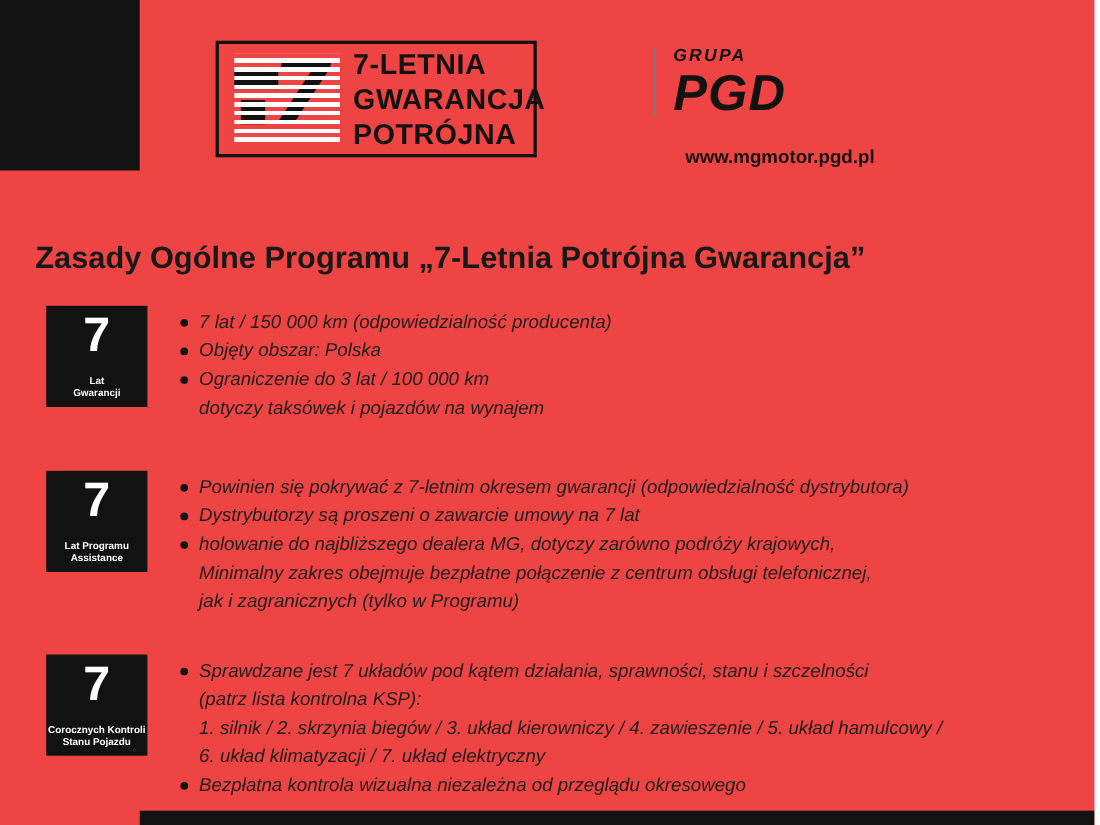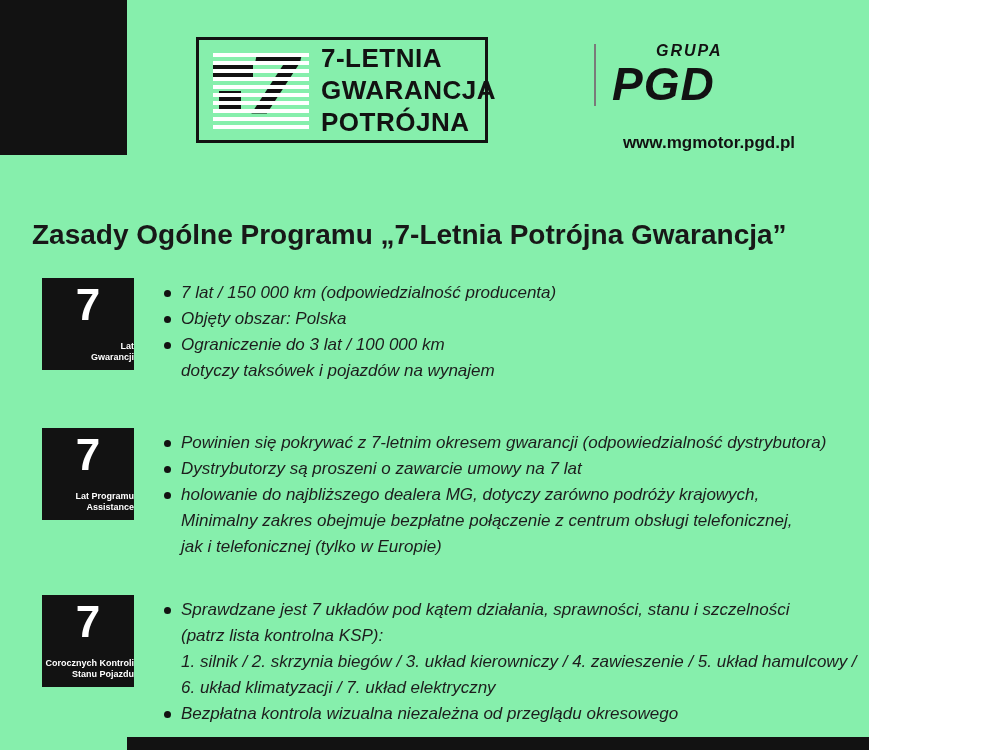--- a/index.html
+++ b/index.html
@@ -1,16 +1,16 @@
 <!DOCTYPE html>
 <html><head>
 <meta charset="utf-8">
 <style>
   html,body{margin:0;padding:0;}
-  .page{position:relative;width:869px;height:750px;background:#86efac;overflow:hidden;
+  .page{position:relative;width:995px;height:750px;background:#ef4444;overflow:hidden;
         font-family:"Liberation Sans",sans-serif;color:#1d1d1d;}
 
   
   .corner-block{position:absolute;left:0;top:0;width:127px;height:155px;background:#121212;}
   .bottom-bar{position:absolute;left:127px;right:0;bottom:0;height:13px;background:#121212;}
 
   
   .warranty-box{position:absolute;left:196px;top:37px;width:292px;height:106px;
                 border:3px solid #121212;box-sizing:border-box;
                 display:flex;align-items:center;gap:12px;padding:0 14px;}
@@ -22,35 +22,35 @@
   .trail2{position:absolute;left:6px;top:42px;width:22px;height:22px;background:#121212;}
   .seven-stripes{position:absolute;left:0;top:0;right:0;bottom:0;
                  background:repeating-linear-gradient(to bottom,transparent 0 4px,#ffffff 4px 8px);}
   .box-text{display:flex;flex-direction:column;}
   .box-line{font-size:26px;font-weight:bold;letter-spacing:.5px;line-height:32px;color:#121212;white-space:nowrap;}
 
   
   .mg-cluster{position:absolute;left:594px;top:42px;display:flex;align-items:center;gap:16px;}
   .logo-divider{width:2px;height:62px;background:#7a7a7a;}
   .group-stack{display:flex;flex-direction:column;align-items:flex-start;}
-  .grupa{font-size:16px;font-weight:bold;font-style:italic;letter-spacing:2px;color:#121212;margin-left:44px;}
+  .grupa{font-size:16px;font-weight:bold;font-style:italic;letter-spacing:2px;color:#121212;}
   .pgd{font-size:46px;font-weight:bold;font-style:italic;letter-spacing:1px;line-height:1.05;color:#121212;}
   .website{position:absolute;left:584px;top:133px;width:250px;text-align:center;
            font-size:17px;font-weight:bold;color:#121212;}
 
   
   .page-title{position:absolute;left:32px;top:200px;width:930px;font-size:28px;
               font-weight:bold;color:#181818;white-space:nowrap;}
 
   
   .row{position:absolute;left:42px;width:916px;display:flex;gap:30px;align-items:flex-start;}
   .badge{width:92px;height:92px;background:#121212;color:#ffffff;position:relative;
          flex:none;text-align:center;}
   .badge-num{font-size:44px;font-weight:bold;margin-top:5px;line-height:1;}
-  .badge-cap{position:absolute;left:0;right:0;bottom:7px;font-size:9px;font-weight:bold;line-height:11px;text-align:right;}
+  .badge-cap{position:absolute;left:0;right:0;bottom:7px;font-size:9px;font-weight:bold;line-height:11px;}
   .badge-cap span{display:block;}
   .bullets{padding-top:2px;}
   .bullet{display:flex;}
   .dot{width:7px;height:7px;border-radius:50%;background:#121212;margin:10px 10px 0 0;flex:none;}
   .lines > div{font-size:17px;line-height:26px;color:#1d1d1d;font-style:italic;}
 </style>
 </head>
 <body>
 
 <div class="page">
@@ -133,21 +133,21 @@
         <span class="dot"></span>
         <div class="lines">
             <div>Dystrybutorzy są proszeni o zawarcie umowy na 7 lat</div>
           </div>
       </div>
       <div class="bullet">
         <span class="dot"></span>
         <div class="lines">
           <div>holowanie do najbliższego dealera MG, dotyczy zarówno podróży krajowych,</div>
           <div>Minimalny zakres obejmuje bezpłatne połączenie z centrum obsługi telefonicznej,</div>
-          <div>jak i telefonicznej (tylko w Europie)</div>
+          <div>jak i zagranicznych (tylko w Programu)</div>
         </div>
       </div>
     </div>
   </section>
 
   <section class="row" style="top:595px">
     <div class="badge">
       <div class="badge-num">7</div>
       <div class="badge-cap">
         <span>Corocznych Kontroli</span>

